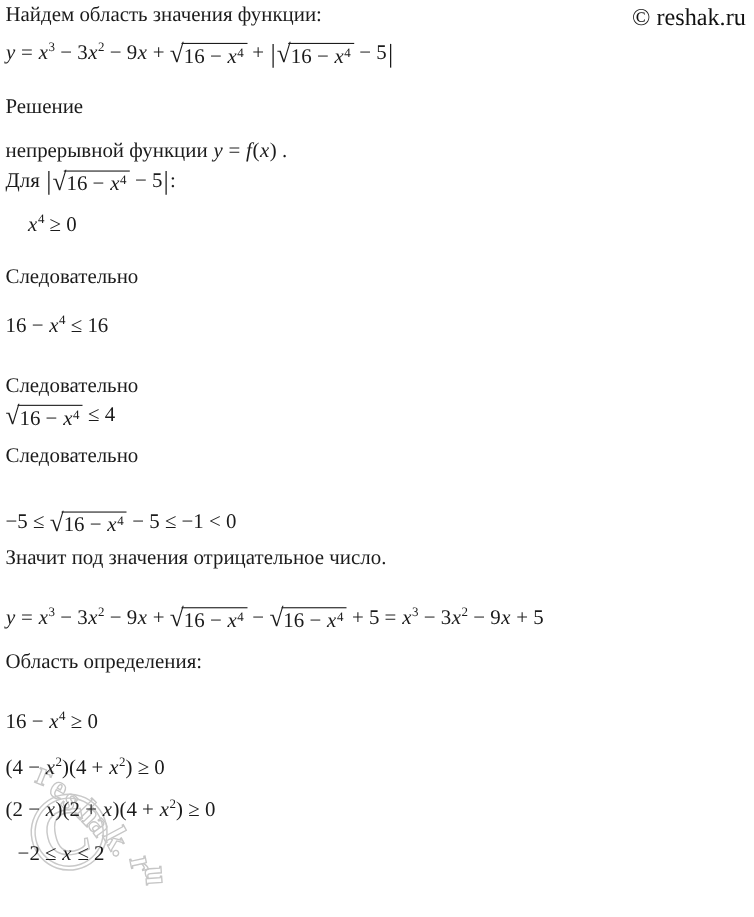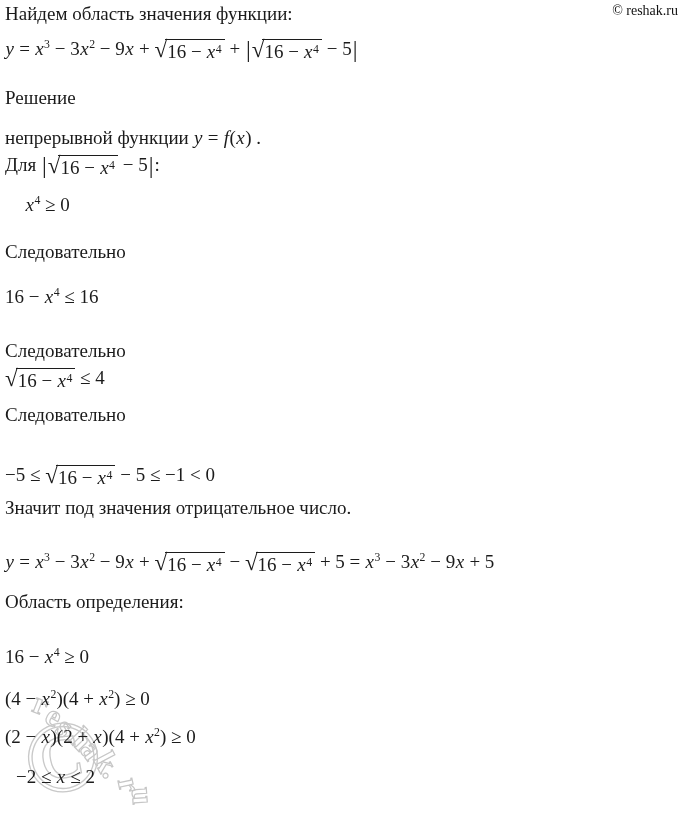--- a/index.html
+++ b/index.html
@@ -4,21 +4,21 @@
 <style>
   html,body{margin:0;padding:0;}
   body{
     width:685px;height:834px;position:relative;overflow:hidden;
     background:#ffffff;
     font-family:"Liberation Serif", serif;
   }
   
   #hdr{position:absolute;left:5px;top:3px;width:675px;z-index:2;}
   .hdr-title{font-size:19px;color:#1b1b1b;}
-  .hdr-brand{position:absolute;right:2px;top:0;font-size:14px;color:#111;}
+  .hdr-brand{position:absolute;right:2px;top:0;font-size:22px;color:#111;}
   
   #doc{position:absolute;left:0;top:0;width:685px;height:834px;z-index:2;}
   .line{
     position:absolute;left:5px;white-space:nowrap;
     font-size:19px;line-height:26px;color:#1b1b1b;
   }
   #doc .line:nth-child(1){top:36px;}
   #doc .line:nth-child(2){top:85px;}
   #doc .line:nth-child(3){top:125px;}
   #doc .line:nth-child(4){top:152px;}

